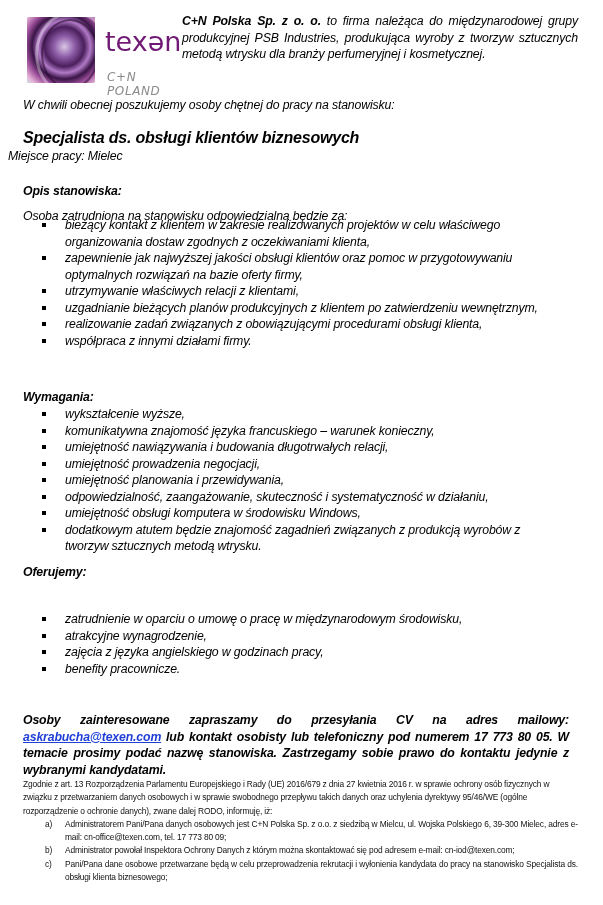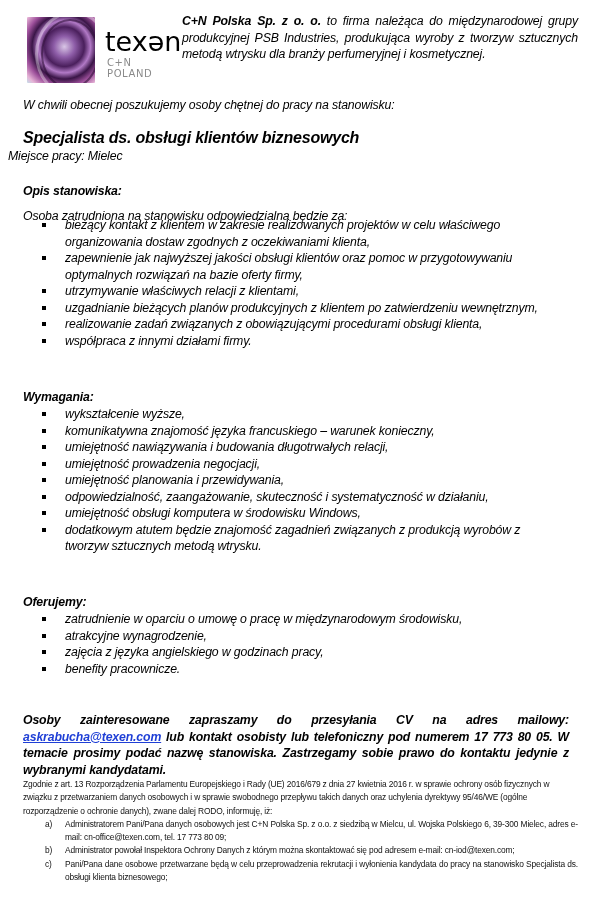--- a/index.html
+++ b/index.html
@@ -7,22 +7,22 @@
     .page { position: absolute; left: 0; top: 0; width: 603px; height: 905px; }
     .main-text { font-family: "Liberation Sans", sans-serif; font-style: italic; font-size: 12.3px; line-height: 16.5px; letter-spacing: -0.15px; }
 
     
     .logo { position: absolute; left: 27px; top: 17px; width: 140px; height: 66px; }
     .logo-img { position: absolute; left: 0; top: 0; width: 68px; height: 66px;
       background: radial-gradient(circle at 55% 45%, #d9c6e6 0%, #8e5da8 20%, #4a1f5c 38%, #b179c6 50%, #3a1547 62%, #9c4f9a 75%, #e6b3d6 90%, #c4e0ea 100%);
       border-radius: 1px; overflow: hidden; }
     .logo-img::before { content: ""; position: absolute; left: 8px; top: -6px; width: 70px; height: 80px; border-radius: 50%; border: 3px solid rgba(255,255,255,0.35); }
     .logo-img::after { content: ""; position: absolute; left: 14px; top: 2px; width: 54px; height: 66px; border-radius: 50%; border: 2px solid rgba(40,10,50,0.55); }
-    .logo-word { position: absolute; left: 78px; top: 10px; font-family: "DejaVu Sans", sans-serif; font-size: 27px; color: #000000; letter-spacing: 0px; line-height: 30px; font-weight: normal; }
-    .logo-sub { position: absolute; left: 80px; top: 40px; font-family: "DejaVu Sans", sans-serif; font-size: 10px; color: #8a8a8a; letter-spacing: 0.6px; }
+    .logo-word { position: absolute; left: 78px; top: 10px; font-family: "DejaVu Sans", sans-serif; font-size: 27px; color: #701a75; letter-spacing: 0px; line-height: 30px; font-weight: normal; }
+    .logo-sub { position: absolute; left: 80px; top: 53px; font-family: "DejaVu Sans", sans-serif; font-size: 12px; color: #8a8a8a; letter-spacing: 0.6px; font-style: italic; }
 
     .intro { position: absolute; left: 182px; top: 13px; width: 396px; text-align: justify; }
     .intro p { margin: 0; }
     .intro .bold { font-weight: bold; }
 
     .lead { position: absolute; left: 23px; top: 97px; }
     .job-title { position: absolute; left: 23px; top: 129px; font-weight: bold; font-style: italic; font-size: 16px; letter-spacing: -0.2px; }
     .location { position: absolute; left: 8px; top: 148px; }
 
     .section-h { position: absolute; left: 23px; font-weight: bold; font-style: italic; }
@@ -78,21 +78,21 @@
     <li>wykształcenie wyższe,</li>
     <li>komunikatywna znajomość języka francuskiego – warunek konieczny,</li>
     <li>umiejętność nawiązywania i budowania długotrwałych relacji,</li>
     <li>umiejętność prowadzenia negocjacji,</li>
     <li>umiejętność planowania i przewidywania,</li>
     <li>odpowiedzialność, zaangażowanie, skuteczność i systematyczność w działaniu,</li>
     <li>umiejętność obsługi komputera w środowisku Windows,</li>
     <li>dodatkowym atutem będzie znajomość zagadnień związanych z produkcją wyrobów z tworzyw sztucznych metodą wtrysku.</li>
   </ul>
 
-  <div class="section-h main-text" style="top:594px;font-style:italic;">Oferujemy:</div>
+  <div class="section-h main-text" style="top:564px;font-style:italic;">Oferujemy:</div>
   <ul class="bul main-text" style="top:611px;">
     <li>zatrudnienie w oparciu o umowę o pracę w międzynarodowym środowisku,</li>
     <li>atrakcyjne wynagrodzenie,</li>
     <li>zajęcia z języka angielskiego w godzinach pracy,</li>
     <li>benefity pracownicze.</li>
   </ul>
 
   <div class="contact main-text">
     <p><span>Osoby zainteresowane zapraszamy do przesyłania CV na adres mailowy: </span><a href="mailto:askrabucha@texen.com" style="color: rgb(31, 63, 214);">askrabucha@texen.com</a><span> lub kontakt osobisty lub telefoniczny pod numerem 17 773 80 05. W temacie prosimy podać nazwę stanowiska. Zastrzegamy sobie prawo do kontaktu jedynie z wybranymi kandydatami.</span></p>
   </div>

